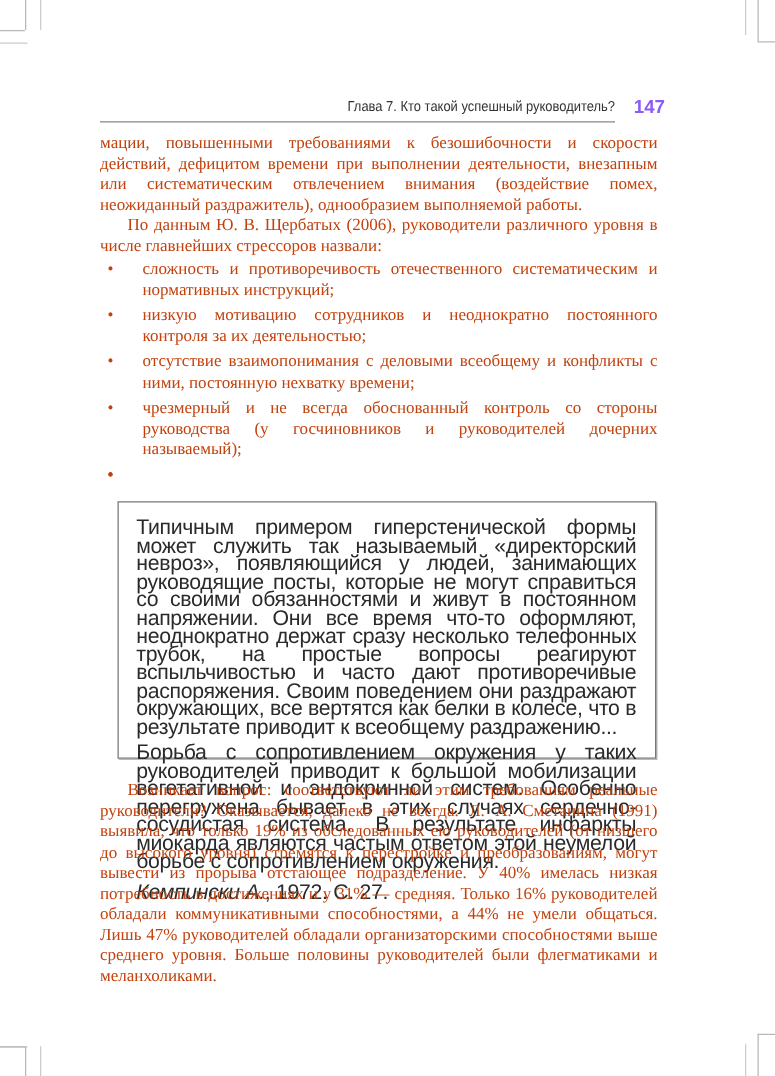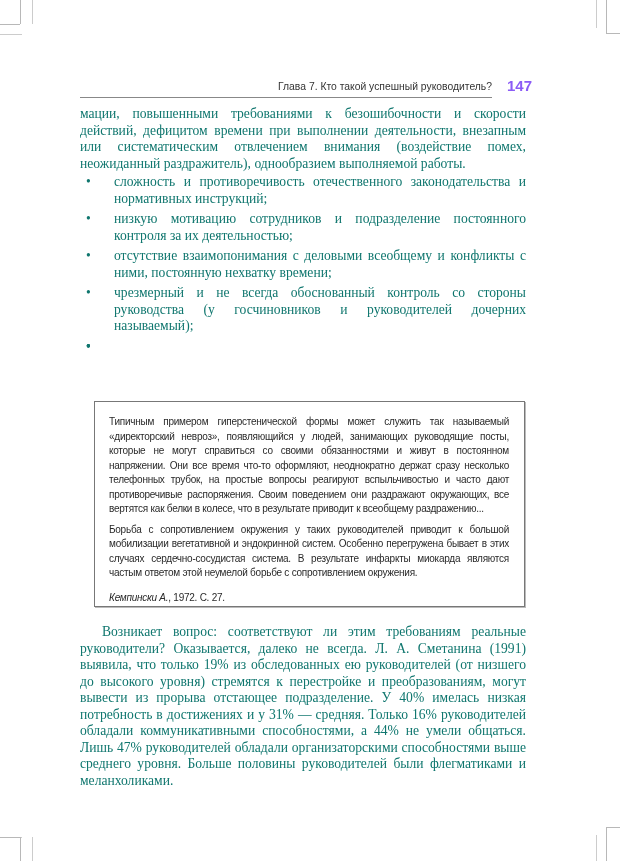--- a/index.html
+++ b/index.html
@@ -3,30 +3,30 @@
   <meta charset="utf-8">
   <style>
     html, body { margin: 0; padding: 0; background: #ffffff; }
     body { width: 620px; height: 861px; position: relative; overflow: hidden; color: #2a2a2a; }
     .crop { position: absolute; background: #b8b8b8; }
     .header { position: absolute; left: 80px; top: 78px; width: 448px; height: 22px; text-decoration: underline; }
     .header-title { position: absolute; left: 0; width: 412px; top: 2px; text-align: right;
       font-family: "Liberation Sans", sans-serif; font-size: 11.5px; color: #333; transform: scaleX(0.9); transform-origin: right; }
     .header-rule { position: absolute; left: 0; top: 19px; width: 412px; height: 1px; background: #888; }
     .page-num { position: absolute; left: 427px; top: -1px; font-family: "Liberation Sans", sans-serif; font-weight: bold; font-size: 15px; color: #8b5cf6; }
-    .body { position: absolute; left: 80px; width: 446px; font-family: "Liberation Serif", serif; font-size: 13.6px; line-height: 16.5px; color: #0f766e; text-align: justify; }
+    .body { position: absolute; left: 80px; width: 446px; font-family: "Liberation Serif", serif; font-size: 13.6px; line-height: 16.5px; color: #c2410c; text-align: justify; }
     .body p { margin: 0; }
     .indent { text-indent: 22px; }
     ul.stress { list-style: none; margin: 2px 0 0 0; padding: 0; }
     ul.stress li { position: relative; padding-left: 34px; margin-bottom: 4px; }
     ul.stress li .bullet { position: absolute; left: 6px; top: 0; }
     .box { position: absolute; left: 94px; top: 401px; width: 429px; height: 204px; border: 1.3px solid #777;
       box-shadow: 1px 1px 0 #bbb; }
     .box-inner { position: absolute; left: 14px; top: 13px; width: 400px; font-family: "Liberation Sans", sans-serif;
-      font-size: 10px; line-height: 14.5px; color: #2a2a2a; text-align: justify; letter-spacing: -0.25px; }
+      font-size: 17px; line-height: 14.5px; color: #2a2a2a; text-align: justify; letter-spacing: -0.25px; }
     .box-inner p { margin: 0 0 6px 0; }
     .cite { margin-top: 10px !important; }
     .cite em { font-style: italic; margin-top: 20px; }
   </style>
 </head>
 <body>
 
 <div class="crop" style="left:0;top:24px;width:20px;height:1px;"></div>
 <div class="crop" style="left:20px;top:0;width:1px;height:24px;"></div>
 <div class="crop" style="left:0;top:34px;width:22px;height:1px;background:#ccc;"></div>
@@ -43,23 +43,24 @@
 <div class="crop" style="left:596px;top:835px;width:1px;height:26px;background:#ccc;"></div>
 
 <div class="header">
   <span class="header-title">Глава 7. Кто такой успешный руководитель?</span>
   <div class="header-rule"></div>
   <span class="page-num">147</span>
 </div>
 
 <div class="body" style="top:106px;">
   <p>мации, повышенными требованиями к безошибочности и скорости действий, дефицитом времени при выполнении деятельности, внезапным или систематическим отвлечением внимания (воздействие помех, неожиданный раздражитель), однообразием выполняемой работы.</p>
+  <p class="indent">По данным Ю. В. Щербатых (2006), руководители различного уровня в числе главнейших стрессоров назвали:</p>
   <ul class="stress">
-    <li><span class="bullet">•</span><span>сложность и противоречивость отечественного законодательства и нормативных инструкций;</span></li>
-    <li><span class="bullet">•</span><span>низкую мотивацию сотрудников и подразделение постоянного контроля за их деятельностью;</span></li>
+    <li><span class="bullet">•</span><span>сложность и противоречивость отечественного систематическим и нормативных инструкций;</span></li>
+    <li><span class="bullet">•</span><span>низкую мотивацию сотрудников и неоднократно постоянного контроля за их деятельностью;</span></li>
     <li><span class="bullet">•</span><span>отсутствие взаимопонимания с деловыми всеобщему и конфликты с ними, постоянную нехватку времени;</span></li>
     <li><span class="bullet">•</span><span>чрезмерный и не всегда обоснованный контроль со стороны руководства (у госчиновников и руководителей дочерних называемый);</span></li>
     <li><span class="bullet">•</span></li>
     <li><span class="bullet">•</span></li>
     <li><span class="bullet">•</span></li>
   </ul>
 </div>
 
 <div class="box">
   <div class="box-inner">

